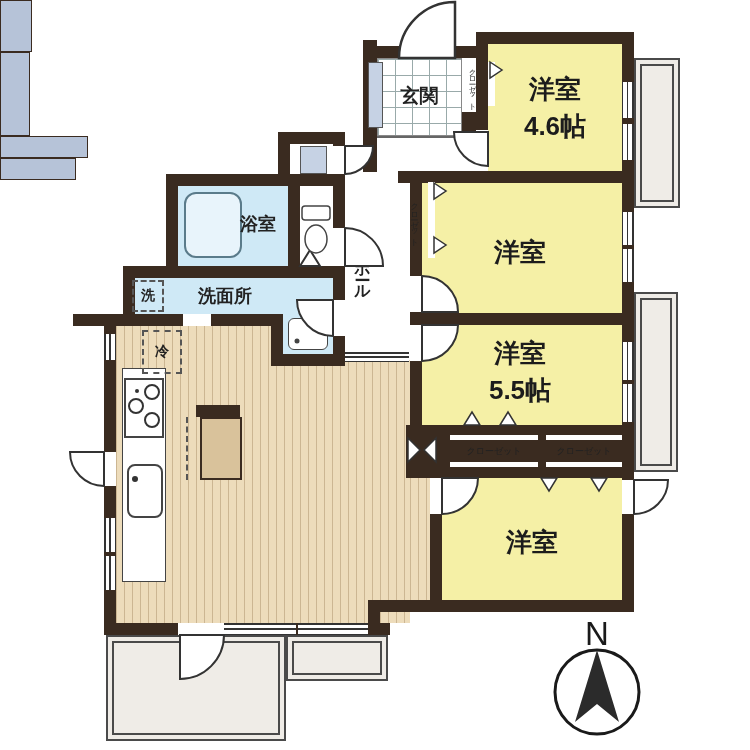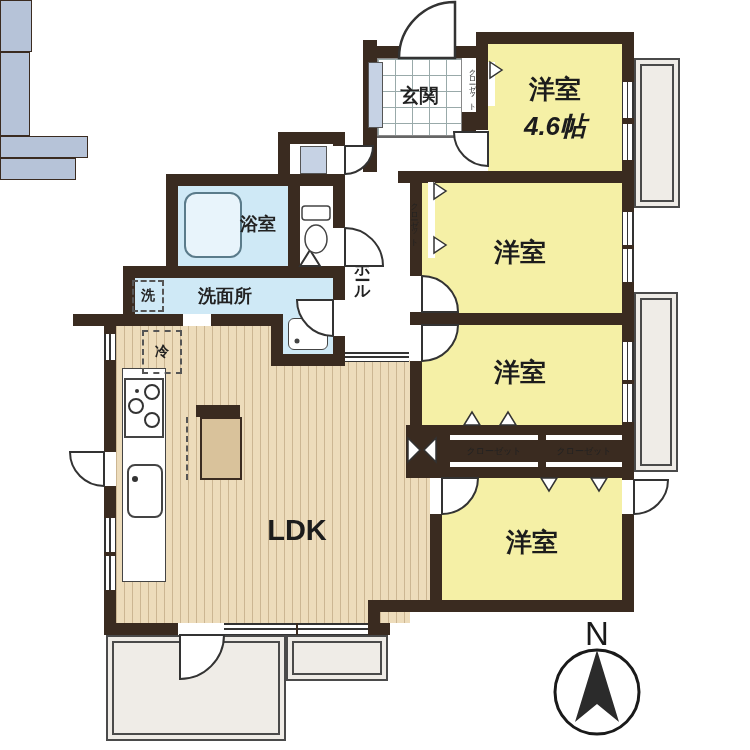--- a/index.html
+++ b/index.html
@@ -14,21 +14,21 @@
   .closet{background:#b6c3d8;border:1.5px solid #3a2b20;box-sizing:border-box;}
   .whitegap{position:absolute;background:#fff;}
   .balc{position:absolute;background:#efece7;border:2px solid #4a4a4a;box-sizing:border-box;}
   .balc .inner{position:absolute;inset:4px;border:2px solid #4a4a4a;background:#efece7;}
   .winv{position:absolute;background:linear-gradient(90deg,#333 0 1.5px,#fff 1.5px 5px,#333 5px 6.5px,#fff 6.5px 10.5px,#333 10.5px 12px);}
   .winh{position:absolute;background:linear-gradient(180deg,#333 0 1.5px,#fff 1.5px 5px,#333 5px 6.5px,#fff 6.5px 10.5px,#333 10.5px 12px);}
   .slideh{position:absolute;background:linear-gradient(180deg,#333 0 1.5px,#fff 1.5px 4px,#333 4px 5.5px,#fff 5.5px 8.5px,#333 8.5px 10px);}
   .lbl{position:absolute;display:flex;align-items:center;justify-content:center;text-align:center;}
   .room-lbl{flex-direction:column;font-weight:bold;color:#1c1c1c;}
   .room-lbl .nm{font-size:26px;line-height:36px;}
-  .room-lbl .sz{font-size:26px;line-height:38px;font-style:italic;}
+  .room-lbl .sz{font-size:26px;line-height:38px;}
   .ldk-lbl .nm{font-size:29px;line-height:38px;}
   .ldk-lbl .sz{font-size:29px;line-height:40px;}
   .small-lbl{font-weight:bold;font-size:18px;}
   .vtext{writing-mode:vertical-rl;text-orientation:upright;}
   .tile{position:absolute;background:#fff;
     background-image:linear-gradient(#9aa 0,#9aa 1px,transparent 1px),linear-gradient(90deg,#9aa 0,#9aa 1px,transparent 1px);
     background-size:17px 16px;border:1px solid #888;box-sizing:border-box;}
   .dash{position:absolute;border:2px dashed #555;box-sizing:border-box;font-weight:bold;
         display:flex;align-items:center;justify-content:center;font-size:14px;}
   .fixture{position:absolute;background:#fff;border:2px solid #444;box-sizing:border-box;}
@@ -162,26 +162,26 @@
 
   <div class="lbl room-lbl" style="left:488px;top:66px;width:134px;height:84px;">
     <span class="nm">洋室</span>
     <span class="sz">4.6帖</span>
   </div>
   <div class="lbl room-lbl" style="left:430px;top:210px;width:180px;height:84px;">
     <span class="nm">洋室</span>
   </div>
   <div class="lbl room-lbl" style="left:430px;top:330px;width:180px;height:84px;">
     <span class="nm">洋室</span>
+    <span class="sz">5.5帖</span>
   </div>
   <div class="lbl room-lbl" style="left:442px;top:500px;width:180px;height:84px;">
     <span class="nm">洋室</span>
   </div>
   <div class="lbl room-lbl ldk-lbl" style="left:190px;top:488px;width:214px;height:84px;">
-    <span class="nm">LDK</span>
   </div>
   <div class="lbl small-lbl" style="left:210px;top:214px;width:96px;height:20px;">浴室</div>
   <div class="lbl small-lbl" style="left:165px;top:286px;width:120px;height:20px;">洗面所</div>
   <div class="lbl small-lbl" style="left:377px;top:86px;width:85px;height:20px;font-size:19px;">玄関</div>
   <div class="lbl vtext" style="left:350px;top:210px;width:24px;height:124px;font-size:16px;font-weight:bold;letter-spacing:2px;">ホール</div>
   <div class="lbl" style="left:577px;top:616px;width:40px;height:36px;font-size:33px;color:#1a1a1a;">N</div>
 
   <svg class="overlay" width="750" height="750" viewBox="0 0 750 750">
 
     <path d="M 455 58 L 455 2 A 56 56 0 0 0 399 58 Z" fill="#fff" stroke="#333" stroke-width="2.5"></path>

